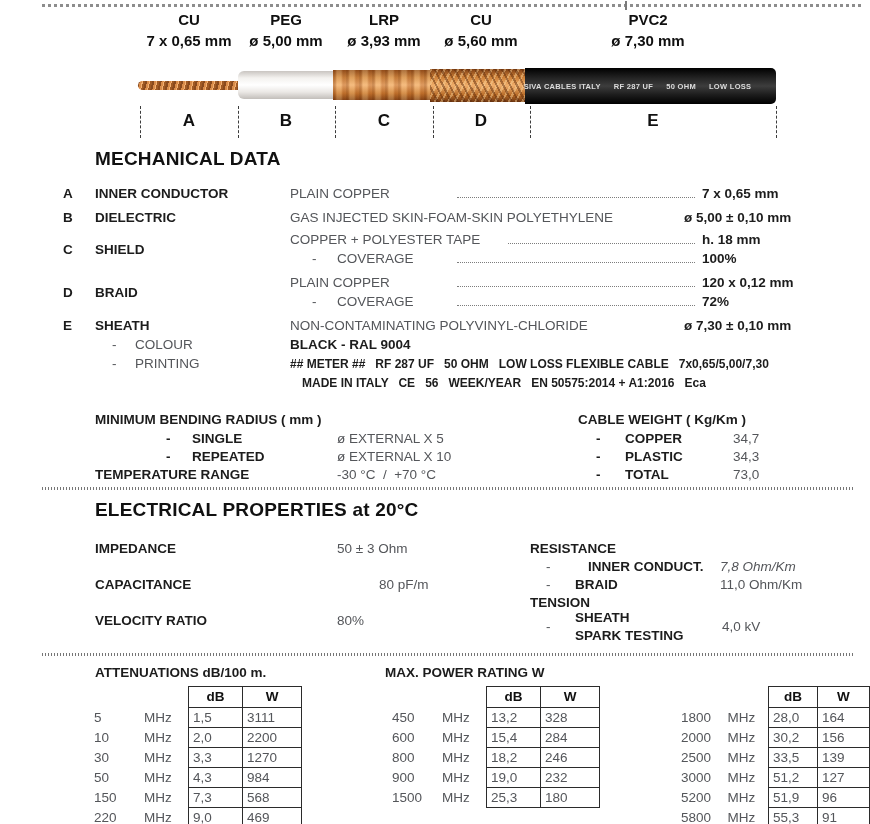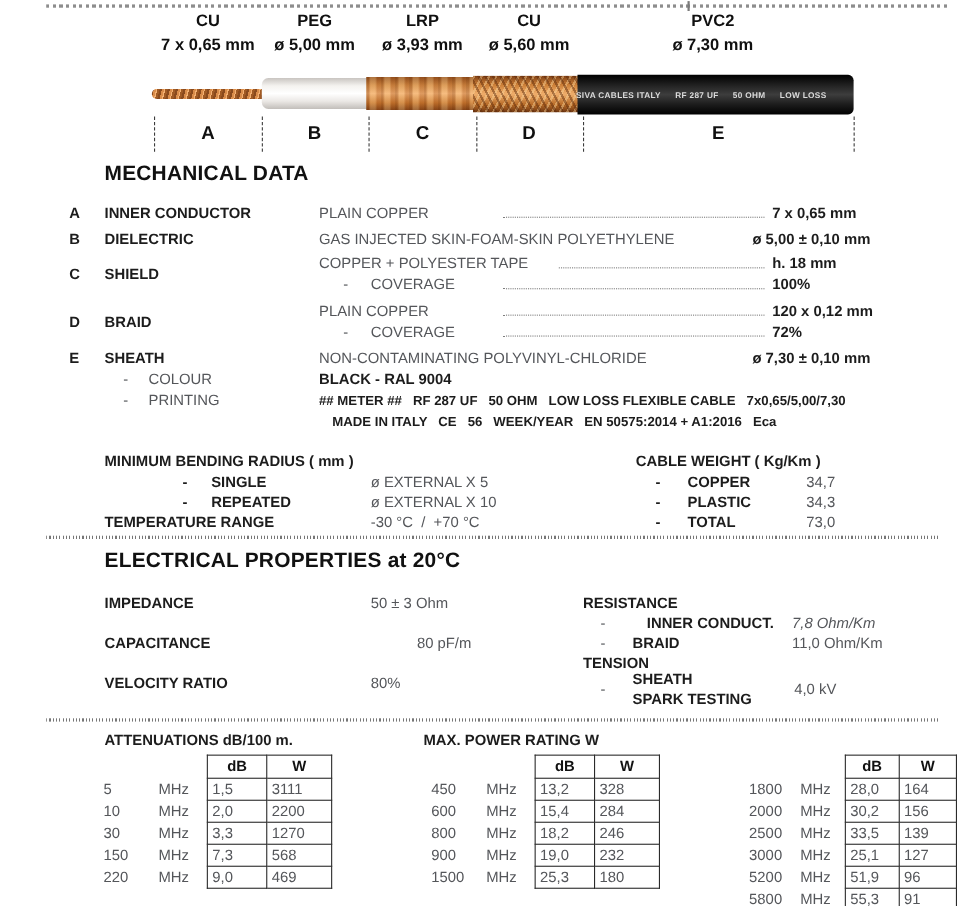--- a/index.html
+++ b/index.html
@@ -205,20 +205,26 @@
           <td class="c-db">2,0</td>
           <td class="c-w">2200</td>
         </tr>
     <tr>
           <td class="c-freq">30</td>
           <td class="c-unit">MHz</td>
           <td class="c-db">3,3</td>
           <td class="c-w">1270</td>
         </tr>
     <tr>
+          <td class="c-freq">50</td>
+          <td class="c-unit">MHz</td>
+          <td class="c-db">4,3</td>
+          <td class="c-w">984</td>
+        </tr>
+    <tr>
           <td class="c-freq">150</td>
           <td class="c-unit">MHz</td>
           <td class="c-db">7,3</td>
           <td class="c-w">568</td>
         </tr>
     <tr>
           <td class="c-freq">220</td>
           <td class="c-unit">MHz</td>
           <td class="c-db">9,0</td>
           <td class="c-w">469</td>
@@ -289,21 +295,21 @@
         </tr>
     <tr>
           <td class="c-freq">2500</td>
           <td class="c-unit">MHz</td>
           <td class="c-db">33,5</td>
           <td class="c-w">139</td>
         </tr>
     <tr>
           <td class="c-freq">3000</td>
           <td class="c-unit">MHz</td>
-          <td class="c-db">25,1</td>
+          <td class="c-db">51,2</td>
           <td class="c-w">127</td>
         </tr>
     <tr>
           <td class="c-freq">5200</td>
           <td class="c-unit">MHz</td>
           <td class="c-db">51,9</td>
           <td class="c-w">96</td>
         </tr>
     <tr>
           <td class="c-freq">5800</td>

